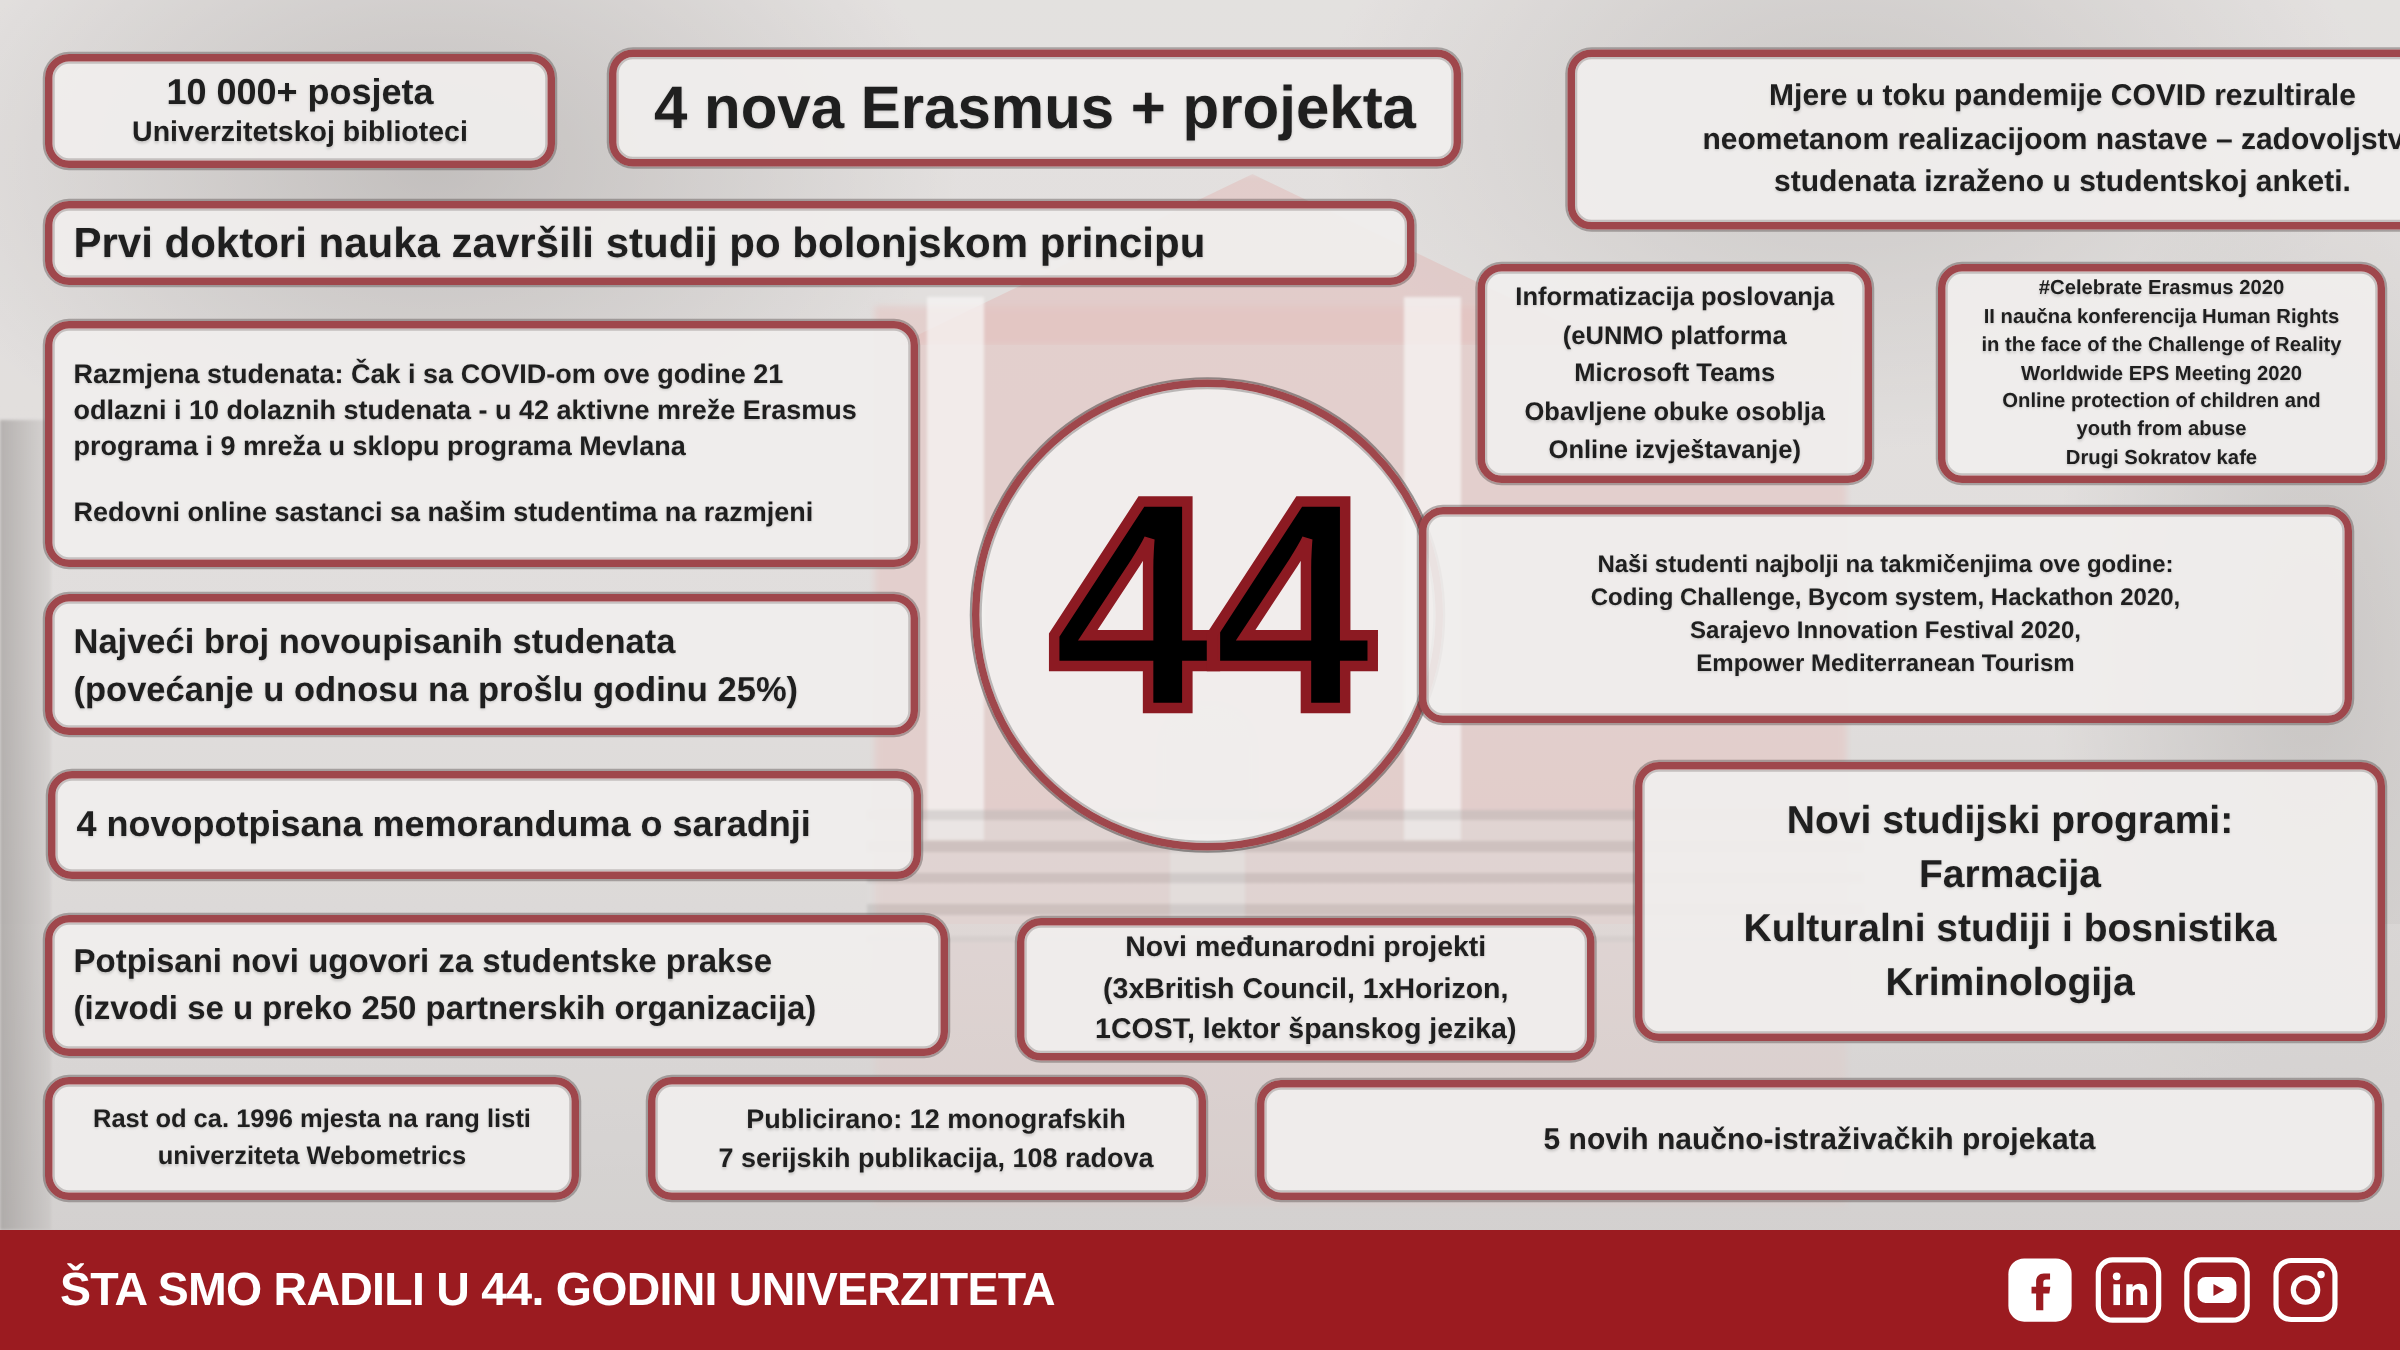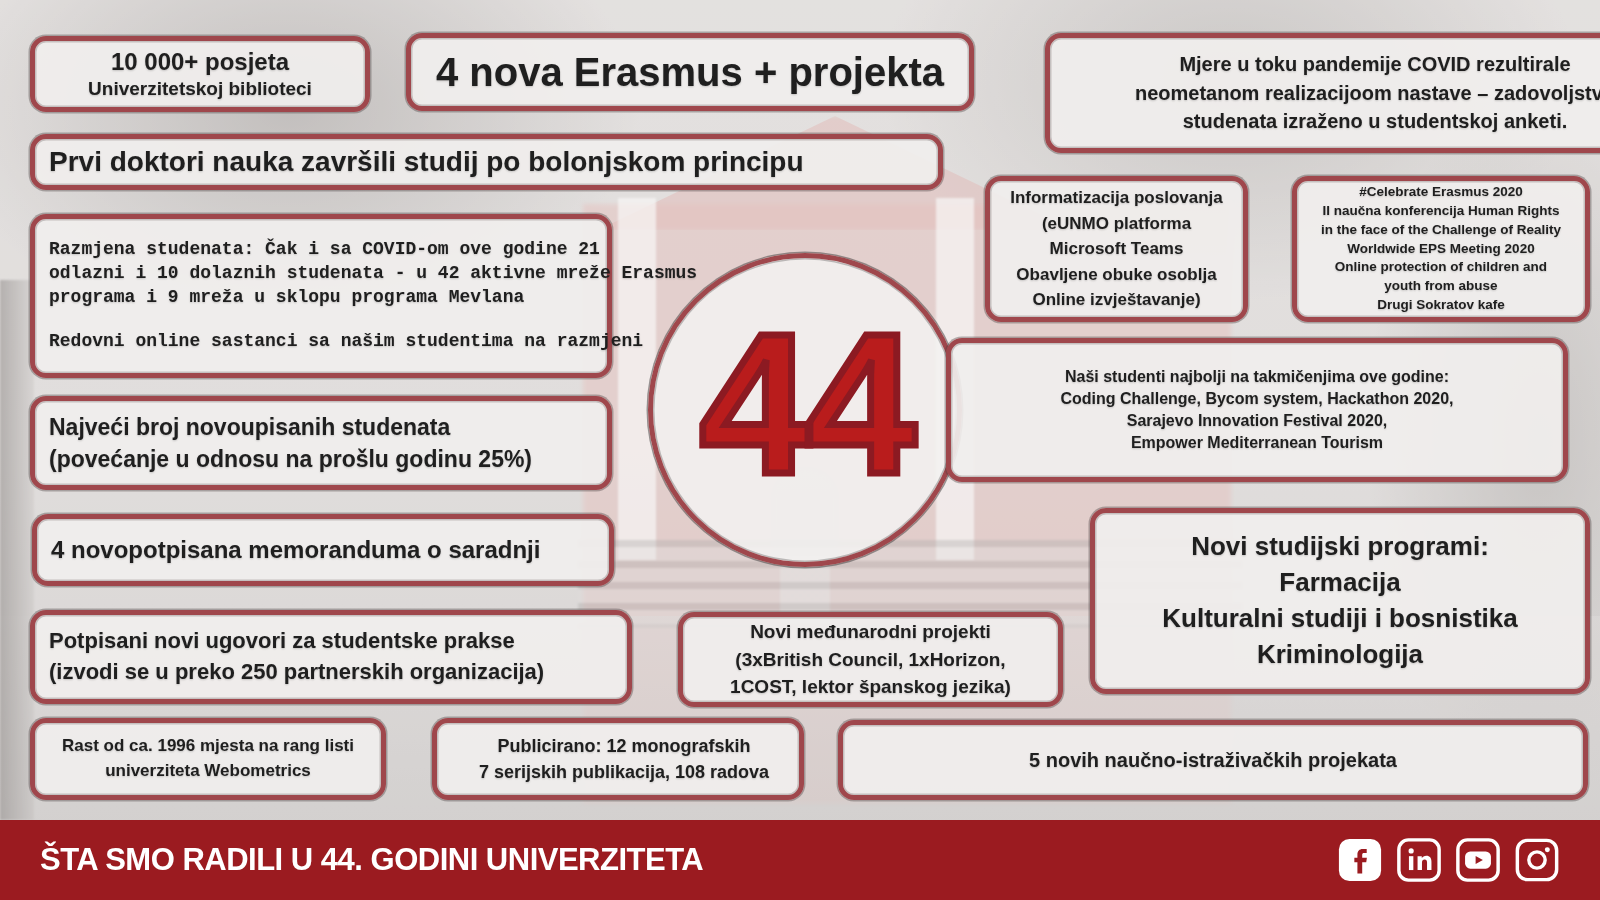--- a/index.html
+++ b/index.html
@@ -49,42 +49,42 @@
   .t{white-space:nowrap;}
   
   .b-library{left:30px;top:36px;width:340px;height:76px;line-height:1.25;}
   .b-library .l1{font-size:24px;}
   .b-library .l2{font-size:19px;}
   .b-erasmus{left:406px;top:33px;width:568px;height:78px;font-size:40px;}
   .b-covid{left:1045px;top:33px;width:660px;height:120px;font-size:20px;line-height:1.42;}
   .b-phd{left:30px;top:134px;width:913px;height:56px;font-size:28px;padding-left:12px;}
   .b-digital{left:985px;top:176px;width:263px;height:146px;font-size:17px;line-height:1.5;}
   .b-events{left:1292px;top:176px;width:298px;height:146px;font-size:13.5px;line-height:1.4;}
-  .b-exchange{left:30px;top:214px;width:582px;height:164px;font-size:18px;line-height:1.33;padding-left:12px;font-family:Liberation Mono, monospace;}
+  .b-exchange{left:30px;top:214px;width:582px;height:164px;font-size:18px;line-height:1.33;padding-left:12px;}
   .b-exchange .para2{margin-top:20px;}
   .b-competitions{left:946px;top:338px;width:622px;height:144px;font-size:16px;line-height:1.38;}
   .b-enrollment{left:30px;top:396px;width:582px;height:94px;font-size:23px;line-height:1.4;}
   .b-memoranda{left:32px;top:514px;width:582px;height:72px;font-size:24px;}
   .b-programs{left:1090px;top:508px;width:500px;height:186px;font-size:26px;line-height:1.38;}
   .b-internships{left:30px;top:610px;width:602px;height:94px;font-size:22px;line-height:1.4;}
   .b-intl{left:678px;top:612px;width:385px;height:95px;font-size:19px;line-height:1.45;}
   .b-webometrics{left:30px;top:718px;width:356px;height:82px;font-size:17px;line-height:1.45;}
   .b-publications{left:432px;top:718px;width:372px;height:82px;font-size:18px;line-height:1.45;padding-left:12px;}
   .b-research{left:838px;top:720px;width:750px;height:80px;font-size:20px;}
   
   .circle{
     position:absolute;z-index:1;left:648px;top:253px;width:314px;height:314px;
     box-sizing:border-box;border-radius:50%;
     background:rgba(243,241,240,.88);
     border:5px solid #9f474c;
     box-shadow:0 0 0 1.5px rgba(60,55,55,.5), inset 0 0 0 1.5px rgba(60,55,55,.3);
     display:flex;align-items:center;justify-content:center;
   }
   .big-num{
-    font-size:200px;font-weight:700;color:#b91c1c;letter-spacing:-6px;
+    font-size:200px;font-weight:700;color:#000000;letter-spacing:-6px;
     -webkit-text-stroke:7px #8c1a22;line-height:1;transform:translateY(-6px);
   }
   
   .footer{
     position:absolute;z-index:3;left:0;top:820px;width:1600px;height:80px;
     background:#9b1b20;display:flex;align-items:center;justify-content:space-between;
     padding:0 40px;box-sizing:border-box;
   }
   .f-title{color:#fff;font-weight:700;font-size:31px;letter-spacing:-.5px;white-space:nowrap;}
   .social{display:flex;gap:13px;align-items:center;}

